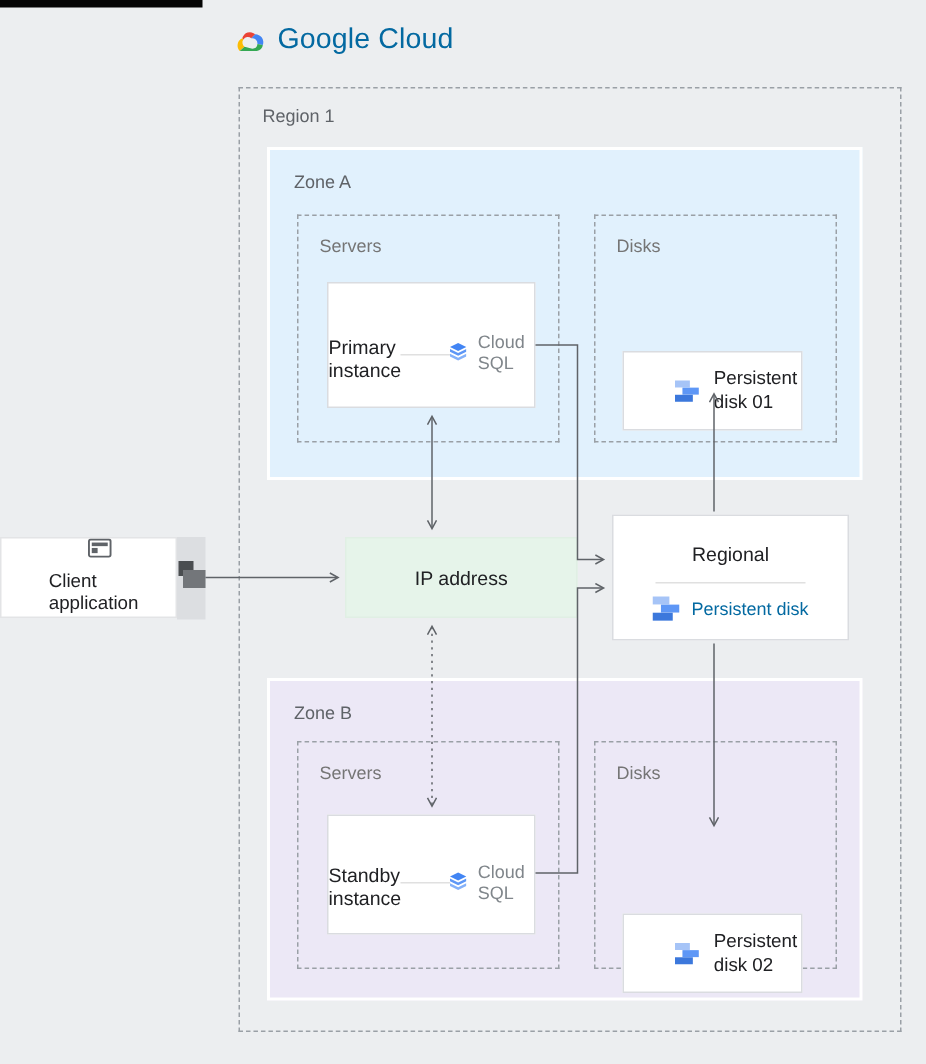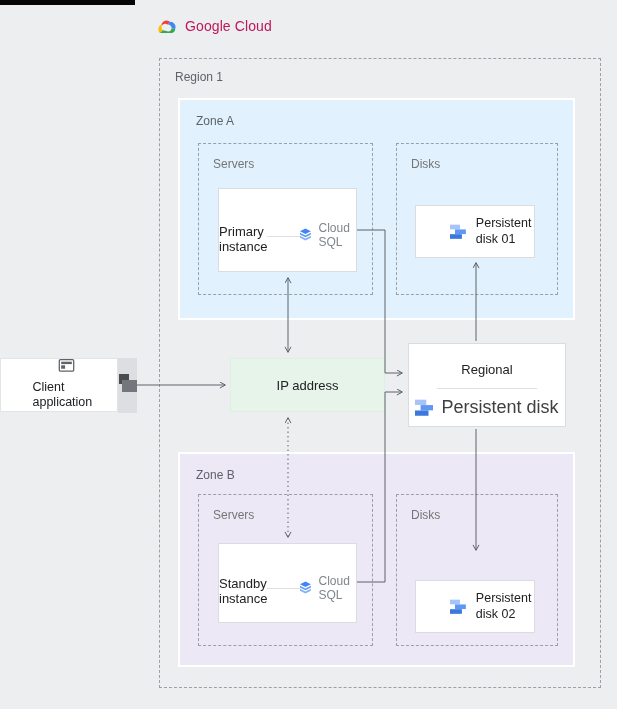--- a/index.html
+++ b/index.html
@@ -12,21 +12,21 @@
     position:relative;
     width:617px;height:709px;
     background:#eceef0;
     overflow:hidden;
   }
   .abs{position:absolute;}
   .black-bar{left:0;top:0;width:135px;height:5px;background:#050505;}
 
   
   .brand{left:154px;top:16px;display:flex;align-items:center;gap:7px;}
-  .brand-text{font-size:14px;color:#be185d;letter-spacing:.1px;}
+  .brand-text{font-size:19px;color:#0369a1;letter-spacing:.1px;}
 
   
   .region{
     left:159px;top:58px;width:442px;height:630px;
     border:1px dashed #9aa0a6;box-sizing:border-box;
   }
   .region-label{left:175px;top:70px;font-size:12px;color:#5f6368;}
 
   
   .zone{box-sizing:border-box;border:2px solid #ffffff;}
@@ -56,23 +56,23 @@
 
   .primary-card{left:218px;top:188px;width:139px;height:84px;}
   .standby-card{left:218px;top:543px;width:139px;height:80px;}
   .standby-card .instance-title{margin-top:15px;}
   .standby-card .card-divider{margin-top:11px;}
 
   .regional-card{left:408px;top:343px;width:158px;height:84px;display:flex;flex-direction:column;align-items:center;}
   .regional-title{font-size:13px;color:#202124;margin-top:18px;}
   .regional-card .card-divider{width:100px;margin-top:11px;}
   .regional-row{display:flex;align-items:center;gap:8px;margin-top:8px;}
-  .regional-sub{font-size:18px;color:#404040;}
-
-  .disk-card{display:flex;align-items:center;justify-content:flex-start;gap:10px;padding-left:34px;}
+  .regional-sub{font-size:12px;color:#0369a1;}
+
+  .disk-card{display:flex;align-items:center;justify-content:flex-start;gap:10px;padding-left:34px;margin-top:29px;}
   .disk01-card{left:415px;top:205px;width:120px;height:53px;}
   .disk02-card{left:415px;top:580px;width:120px;height:53px;}
   .disk-label{font-size:12.5px;color:#202124;line-height:1.25;width:66px;}
 
   .client-card{left:0;top:358px;width:118px;height:54px;border:1px solid #e3e4e6;
     display:flex;align-items:center;gap:8px;padding-left:15px;flex-direction:column;}
   .client-label{font-size:12.5px;color:#202124;line-height:1.25;width:68px;}
 
   .client-strip{left:118px;top:358px;width:19px;height:55px;background:#dcdee1;}
   .conn-sq-dark{left:119px;top:374px;width:10px;height:10px;background:#4a4d50;}

